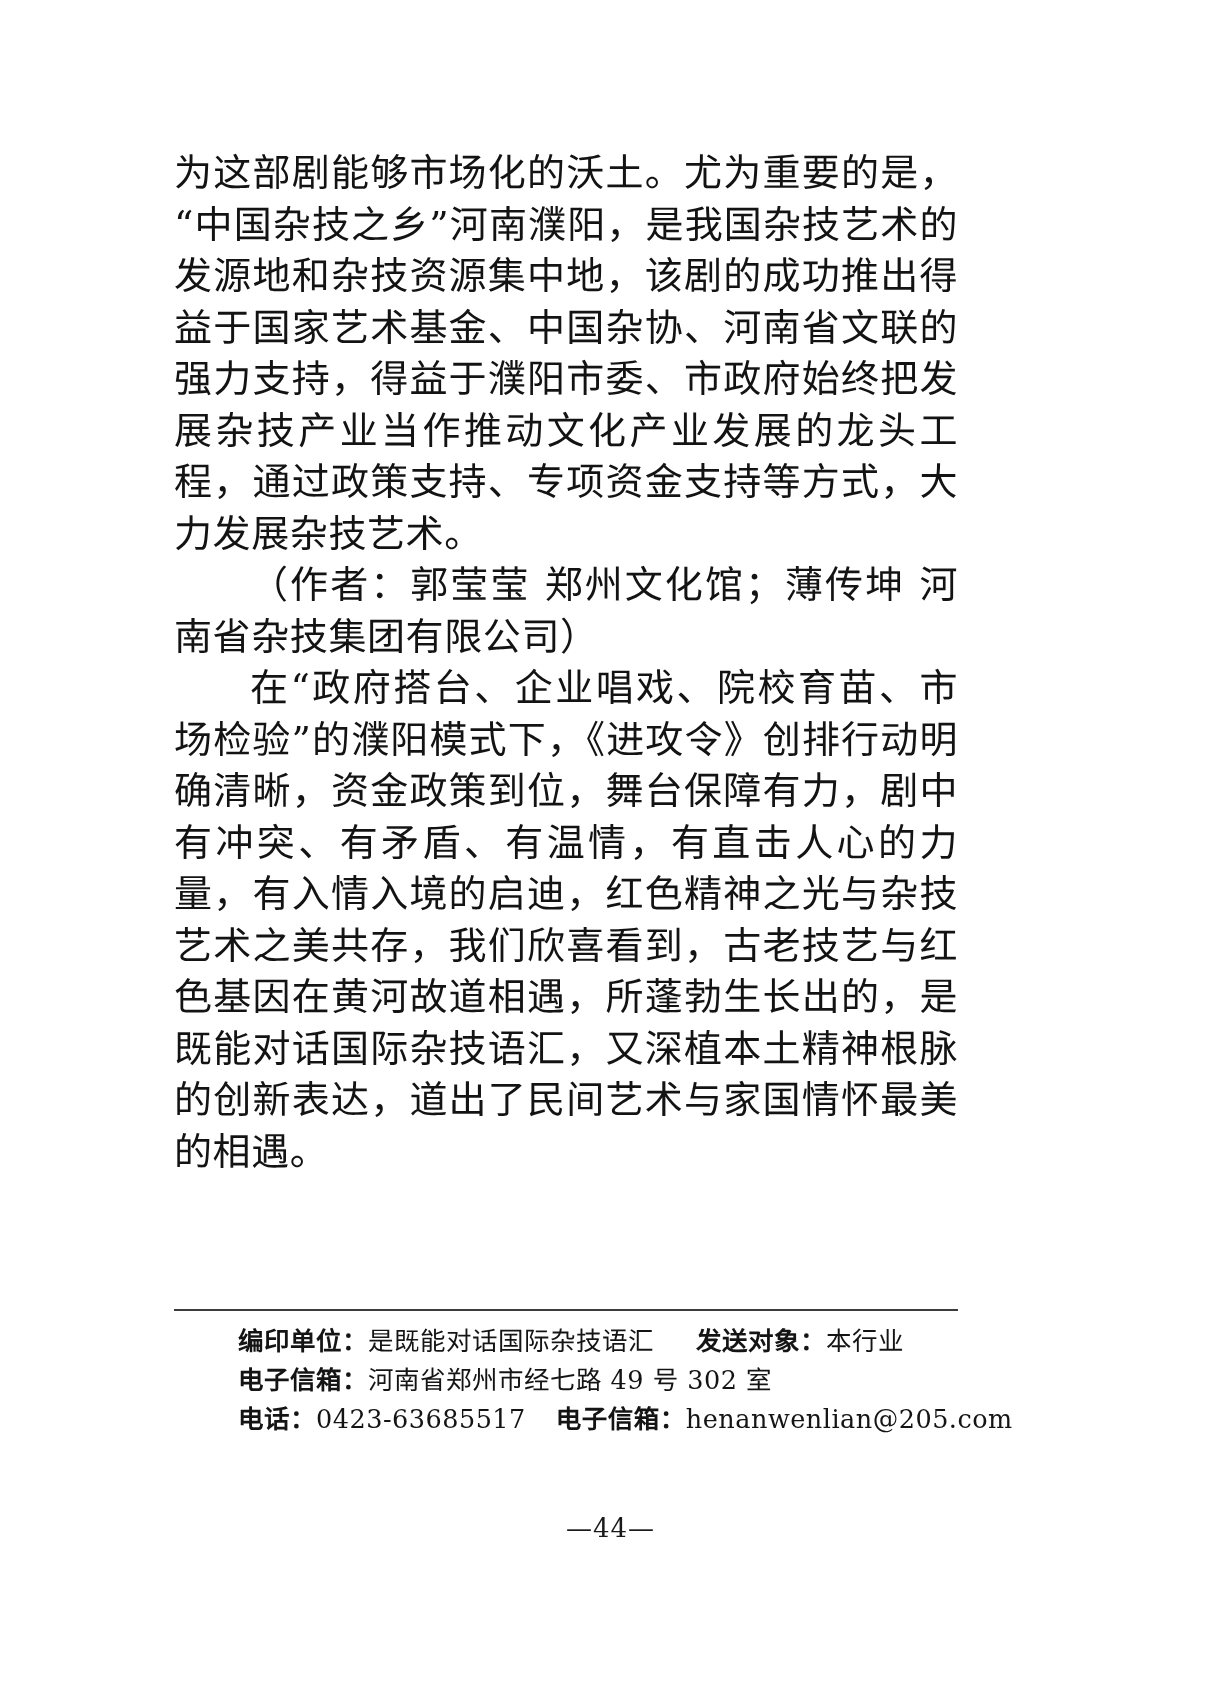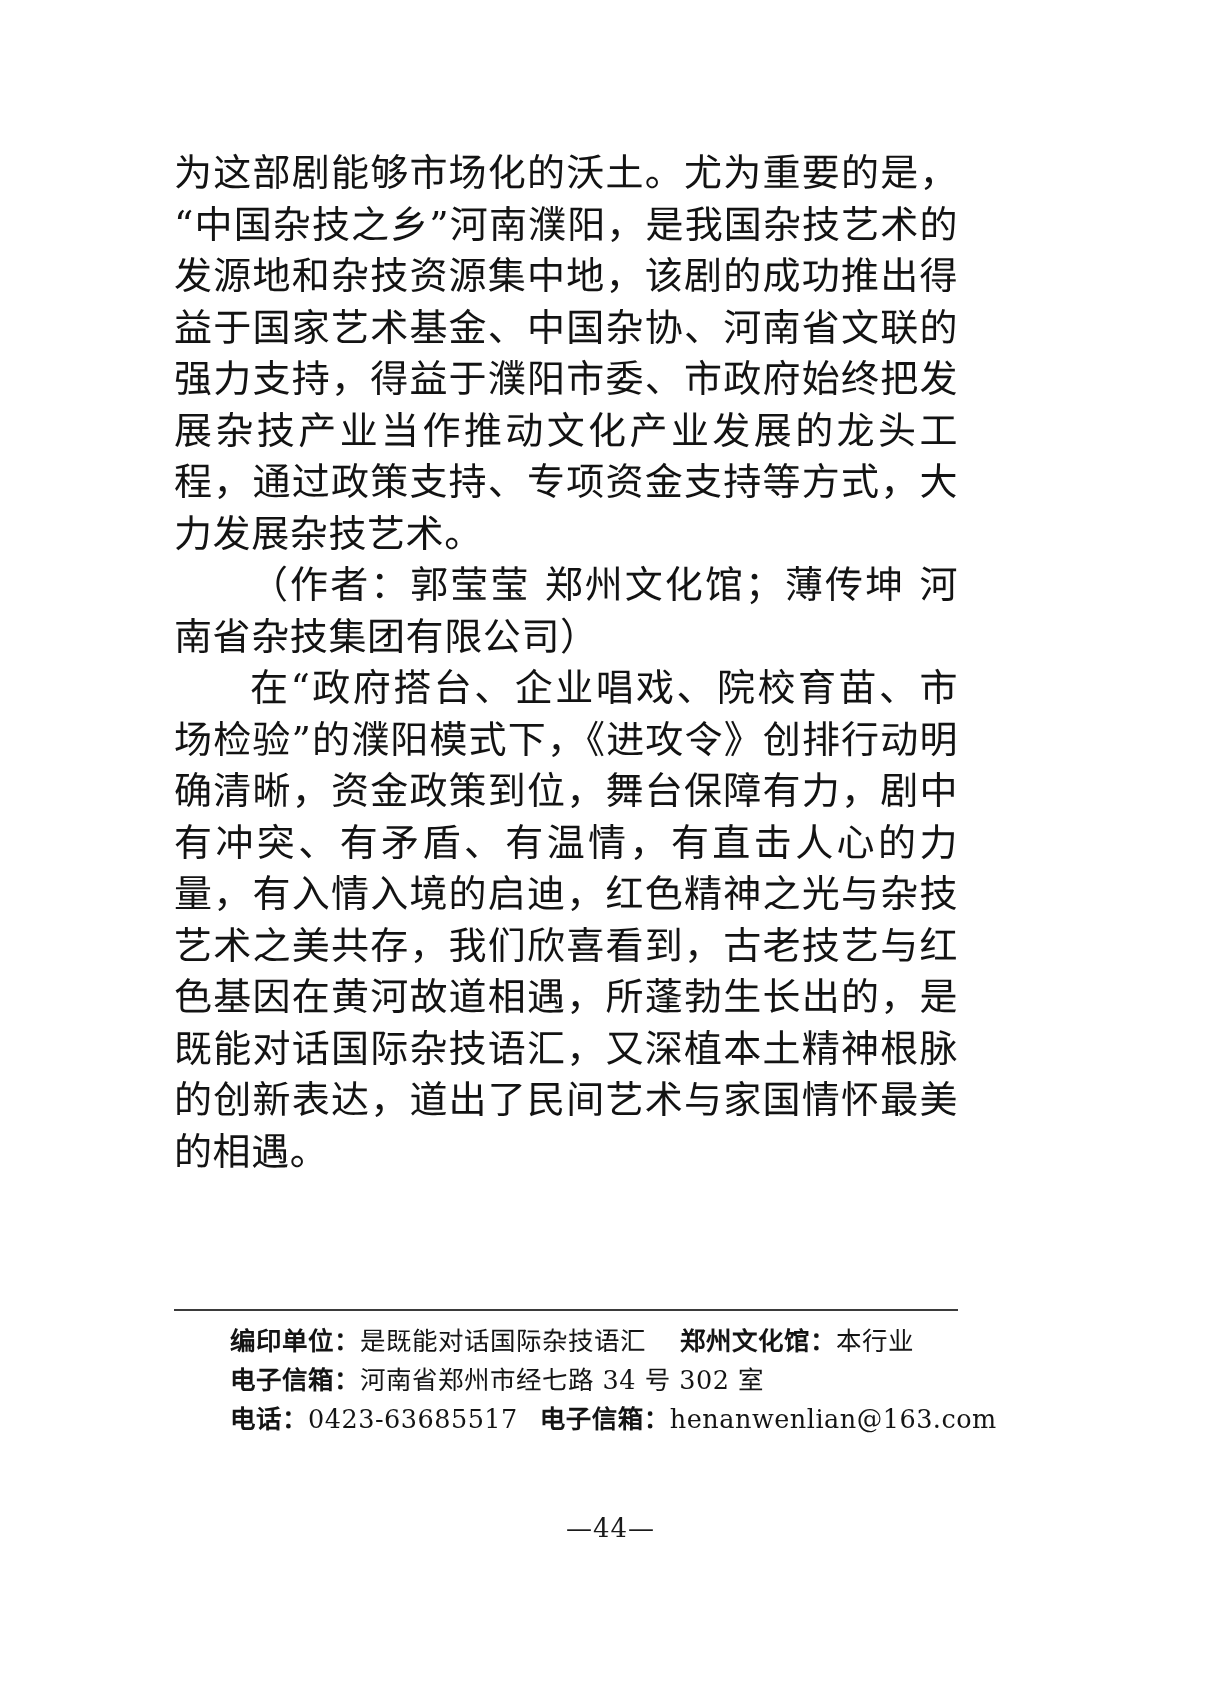--- a/index.html
+++ b/index.html
@@ -76,20 +76,21 @@
     font-family: "DejaVu Serif", "Liberation Serif", serif;
     font-size: 25.5px;
     line-height: 39px;
     color: #141414;
     white-space: nowrap;
   }
 
   .imprint-line .lbl {
     font-weight: bold;
     letter-spacing: 0.5px;
+    margin-left: 8px;
   }
 
   .imprint-line .val {
     font-weight: 400;
     letter-spacing: 0.5px;
   }
 
   .imprint-line .gap {
     display: inline-block;
     width: 34px;
@@ -131,29 +132,29 @@
 
     <p class="para indent">在“政府搭台、企业唱戏、院校育苗、市场检验”的濮阳模式下，《进攻令》创排行动明确清晰，资金政策到位，舞台保障有力，剧中有冲突、有矛盾、有温情，有直击人心的力量，有入情入境的启迪，红色精神之光与杂技艺术之美共存，我们欣喜看到，古老技艺与红色基因在黄河故道相遇，所蓬勃生长出的，是既能对话国际杂技语汇，又深植本土精神根脉的创新表达，道出了民间艺术与家国情怀最美的相遇。</p>
 
   </div>
 
   <div class="footer-rule"></div>
 
   <div class="imprint">
 
     <div class="imprint-line">
-      <span class="lbl">编印单位：</span><span class="val">是既能对话国际杂技语汇</span><span class="gap"></span><span class="lbl">郑州文化馆：</span><span class="val">本行业</span>
+      <span class="lbl">编印单位：</span><span class="val">是既能对话国际杂技语汇</span><span class="gap"></span><span class="lbl">发送对象：</span><span class="val">本行业</span>
     </div>
 
 
     <div class="imprint-line">
-      <span class="lbl">电子信箱：</span><span class="val mono-val">河南省郑州市经七路 34 号 302 室</span>
+      <span class="lbl">电子信箱：</span><span class="val mono-val">河南省郑州市经七路 49 号 302 室</span>
     </div>
 
     <div class="imprint-line">
-      <span class="lbl">电话：</span><span class="val mono-val">0423-63685517</span><span class="gap-sm"></span><span class="lbl">电子信箱：</span><span class="val mono-val">henanwenlian@163.com</span>
+      <span class="lbl">电话：</span><span class="val mono-val">0423-63685517</span><span class="gap-sm"></span><span class="lbl">电子信箱：</span><span class="val mono-val">henanwenlian@205.com</span>
     </div>
 
   </div>
 
   <div class="page-number">—44—</div>
 
 </div>
 
 </body></html>

